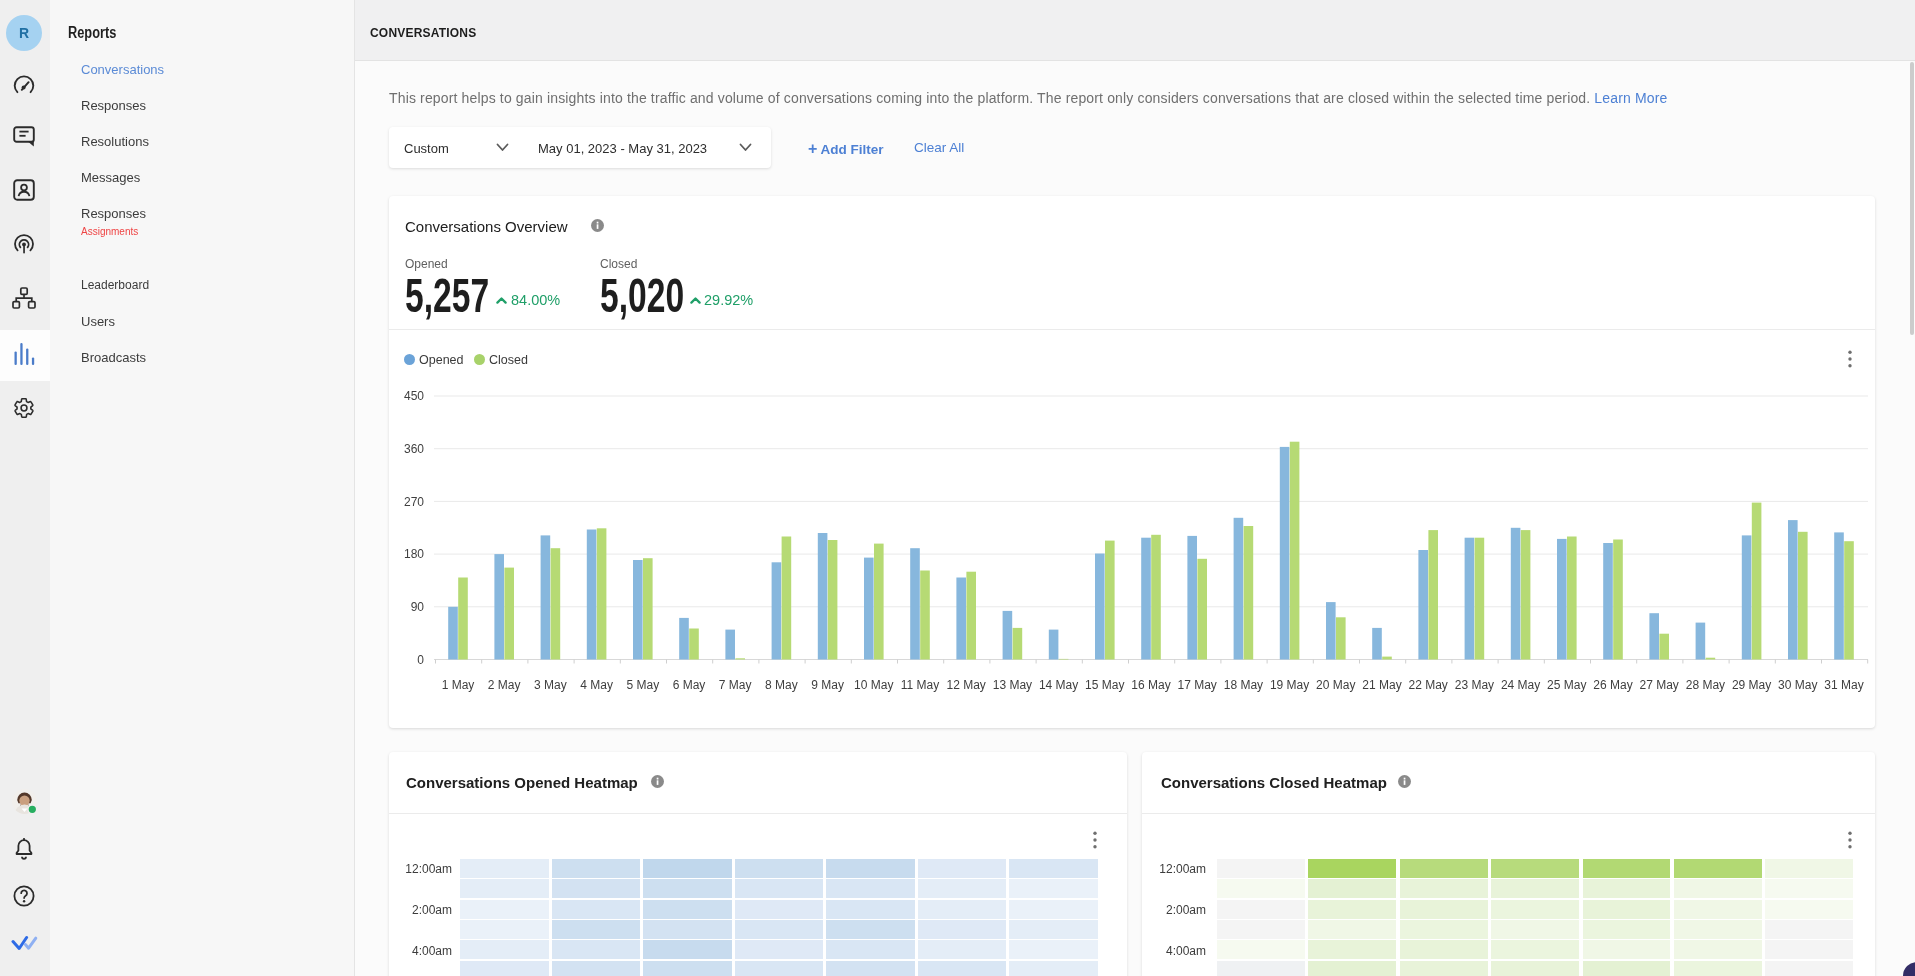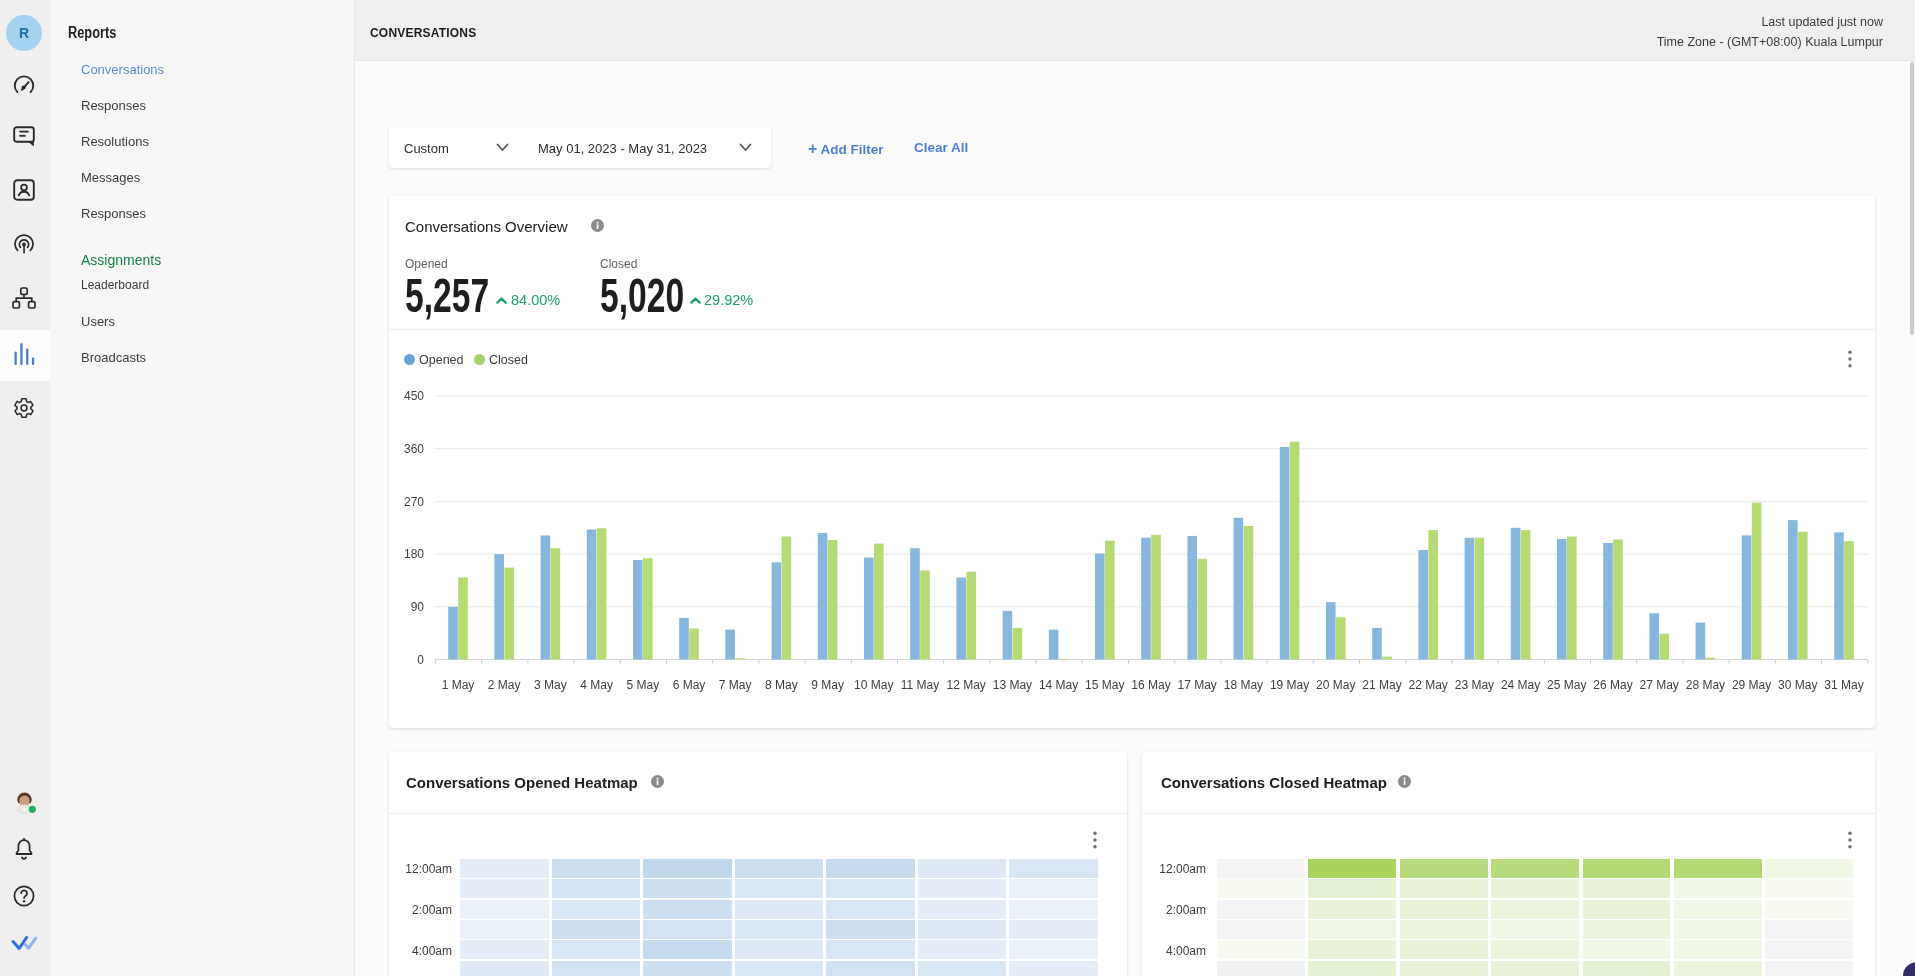--- a/index.html
+++ b/index.html
@@ -10,21 +10,21 @@
 <body>
 <div id="page">
 
 <div class="abs" style="left:50px;top:0;width:305px;height:976px;background:#f7f7f7;border-right:1px solid #e4e4e4"></div>
 <div class="abs" style="left:68px;top:24px;font-size:16px;font-weight:700;color:#1f1f1f;transform:scaleX(0.8);transform-origin:left top">Reports</div>
 <div style="position:absolute;left:81px;top:62px;font-size:13px;color:#5b8bd6;font-weight:500">Conversations</div>
     <div style="position:absolute;left:81px;top:98px;font-size:13px;color:#3c3c3c">Responses</div>
     <div style="position:absolute;left:81px;top:134px;font-size:13px;color:#3c3c3c">Resolutions</div>
     <div style="position:absolute;left:81px;top:170px;font-size:13px;color:#3c3c3c">Messages</div>
     <div style="position:absolute;left:81px;top:206px;font-size:13px;color:#3c3c3c">Responses</div>
-    <div style="position:absolute;left:81px;top:252px;font-size:14px;color:#15803d">Assignments</div>
+    <div style="position:absolute;left:81px;top:226px;font-size:10px;color:#ef4444">Assignments</div>
     <div style="position:absolute;left:81px;top:278px;font-size:12px;color:#3c3c3c">Leaderboard</div>
     <div style="position:absolute;left:81px;top:314px;font-size:13px;color:#3c3c3c">Users</div>
     <div style="position:absolute;left:81px;top:350px;font-size:13px;color:#3c3c3c">Broadcasts</div>
 
 <div class="abs" style="left:0;top:0;width:50px;height:976px;background:#efefef"></div>
 <div class="abs" style="left:0;top:330px;width:50px;height:51px;background:#fdfdfd"></div>
 <div style="position:absolute;left:6px;top:15px;width:36px;height:36px;border-radius:50%;background:#a5d2f1;color:#1f6fa3;font-size:14px;font-weight:700;text-align:center;line-height:36px">R</div>
     <svg style="position:absolute;left:13px;top:73px" width="22" height="22" viewBox="0 0 22 22">
 <path d="M4.4 19.2 A9.3 9.3 0 1 1 17.6 19.2" fill="none" stroke="#2b2b2b" stroke-width="1.9" stroke-linecap="round"></path>
 <line x1="8.8" y1="16.8" x2="15.6" y2="9.2" stroke="#2b2b2b" stroke-width="2" stroke-linecap="round"></line>
@@ -89,34 +89,34 @@
 <path d="M8.2 8.2 a2.9 2.9 0 1 1 4.4 2.5 c-1 .7-1.5 1.2-1.5 2.4" fill="none" stroke="#2b2b2b" stroke-width="1.8" stroke-linecap="round"></path>
 <circle cx="11.1" cy="16.2" r="1.2" fill="#2b2b2b"></circle>
     </svg>
     <svg style="position:absolute;left:11px;top:934px" width="27" height="20" viewBox="0 0 27 20">
 <path d="M2 7.5 L8.2 14.5 L15.6 3.5" fill="none" stroke="#2e6be6" stroke-width="3" stroke-linecap="round" stroke-linejoin="round"></path>
 <path d="M14.4 10.5 L17.6 14.2 L24.8 4.2" fill="none" stroke="#8fb0f2" stroke-width="3" stroke-linecap="round" stroke-linejoin="round"></path>
     </svg>
 
 <div class="abs" style="left:355px;top:0;width:1560px;height:61px;background:#f0f0f1;border-bottom:1px solid #e3e3e3"></div>
 <div class="abs" style="left:370px;top:26px;font-size:12px;font-weight:700;letter-spacing:0.2px;color:#1d1d1d">CONVERSATIONS</div>
-<div class="abs" style="right:32px;top:12px;text-align:right;font-size:12.5px;line-height:20px;color:#3c3c3c">Last updated just now<br>Time Zone - (GMT+08:00) Kuala Lumpur</div>
-
+
+<div class="abs" style="left:389px;top:90px;font-size:14px;letter-spacing:0.15px;color:#6f6f6f">This report helps to gain insights into the traffic and volume of conversations coming into the platform. The report only considers conversations that are closed within the selected time period. <span style="color:#4d80d4">Learn More</span></div>
 
 <div class="abs" style="left:389px;top:127px;width:382px;height:41px;background:#fff;border-radius:4px;box-shadow:0 1px 3px rgba(0,0,0,0.13)"></div>
 <div class="abs" style="left:404px;top:141px;font-size:13px;color:#2d2d2d">Custom</div>
 <svg style="position:absolute;left:496px;top:143px" width="13" height="9" viewBox="0 0 13 9">
       <path d="M1.5 1.5 L6.5 7 L11.5 1.5" fill="none" stroke="#5b5b5b" stroke-width="1.8" stroke-linecap="round" stroke-linejoin="round"></path>
     </svg>
 <div class="abs" style="left:538px;top:141px;font-size:13px;color:#2d2d2d">May 01, 2023 - May 31, 2023</div>
 <svg style="position:absolute;left:739px;top:143px" width="13" height="9" viewBox="0 0 13 9">
       <path d="M1.5 1.5 L6.5 7 L11.5 1.5" fill="none" stroke="#5b5b5b" stroke-width="1.8" stroke-linecap="round" stroke-linejoin="round"></path>
     </svg>
 <div class="abs" style="left:808px;top:140px;font-size:13.5px;font-weight:700;color:#4d80d4"><span style="font-size:16px">+</span> Add Filter</div>
-<div class="abs" style="left:914px;top:140px;font-size:13.5px;font-weight:700;color:#4d80d4">Clear All</div>
+<div class="abs" style="left:914px;top:140px;font-size:13.5px;font-weight:400;color:#4d80d4">Clear All</div>
 
 <div class="card" style="left:389px;top:196px;width:1486px;height:532px"></div>
 <div class="abs" style="left:405px;top:218px;font-size:15px;font-weight:400;color:#202020">Conversations Overview</div>
 <svg style="position:absolute;left:591px;top:219px" width="13" height="13" viewBox="0 0 13 13">
       <circle cx="6.5" cy="6.5" r="6.5" fill="#8a8a8a"></circle>
       <rect x="5.7" y="5.3" width="1.7" height="4.6" fill="#fff"></rect>
       <rect x="5.7" y="2.7" width="1.7" height="1.8" fill="#fff"></rect>
     </svg>
 <div class="abs" style="left:405px;top:257px;font-size:12px;color:#5f5f5f">Opened</div>
 <div class="abs" style="left:405px;top:268px;font-size:48px;font-weight:700;color:#1e1e1e;transform:scaleX(0.70);transform-origin:left top;white-space:nowrap">5,257</div>

